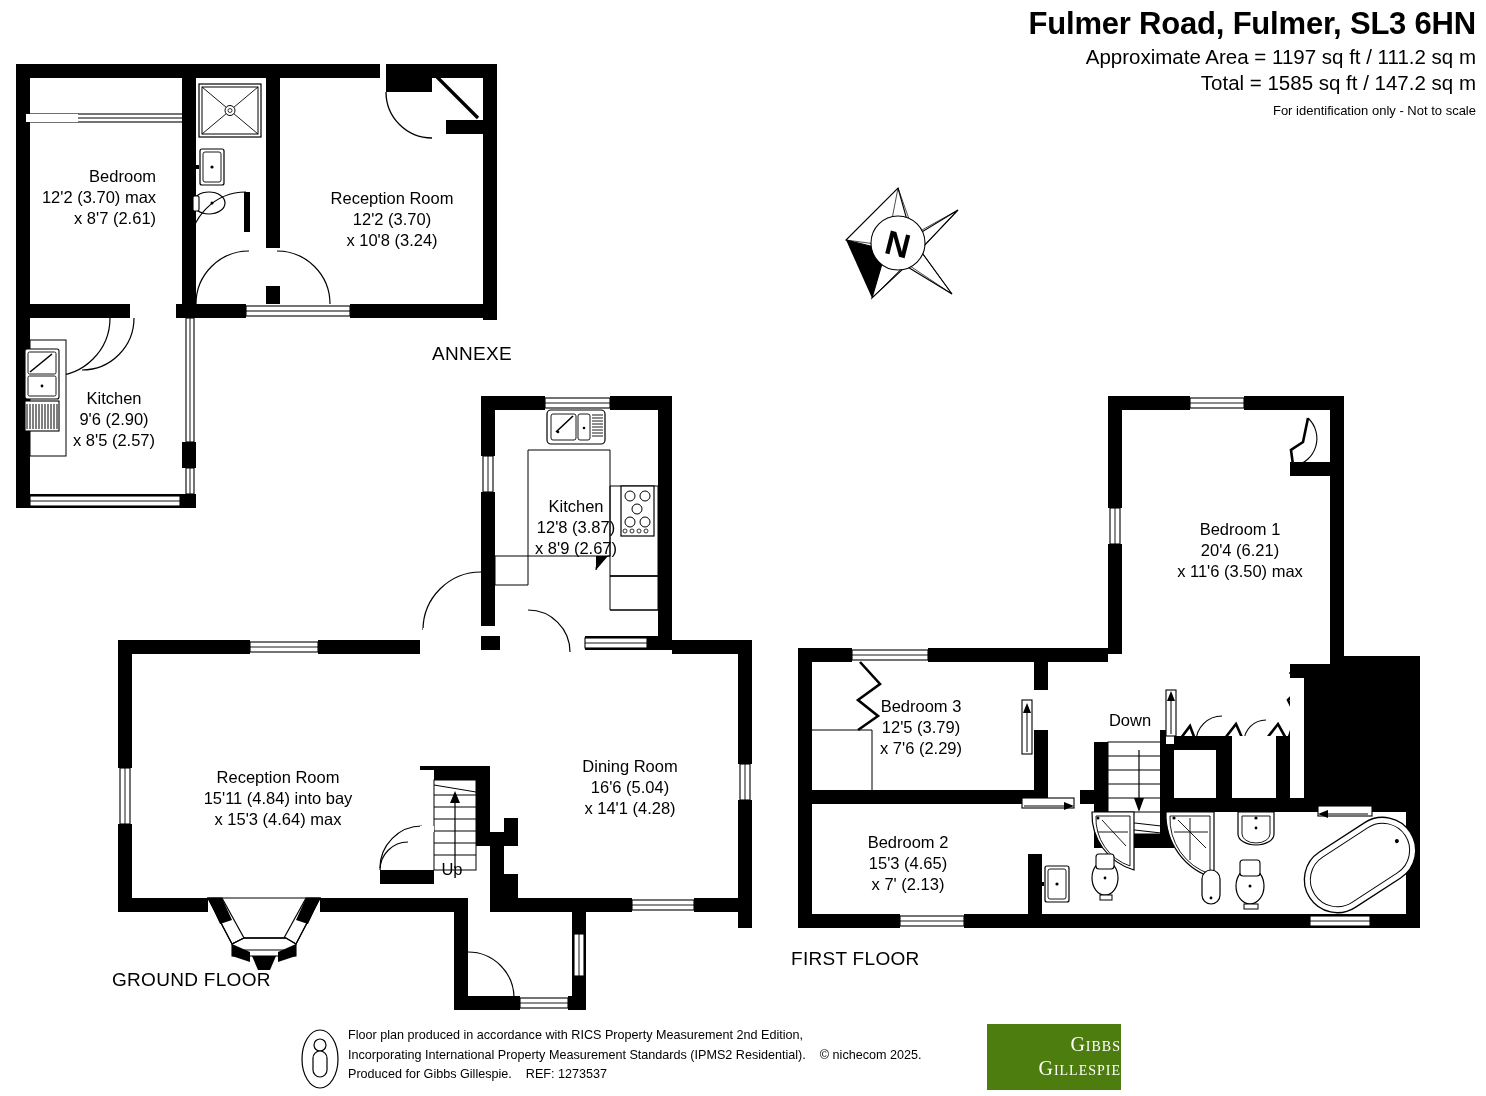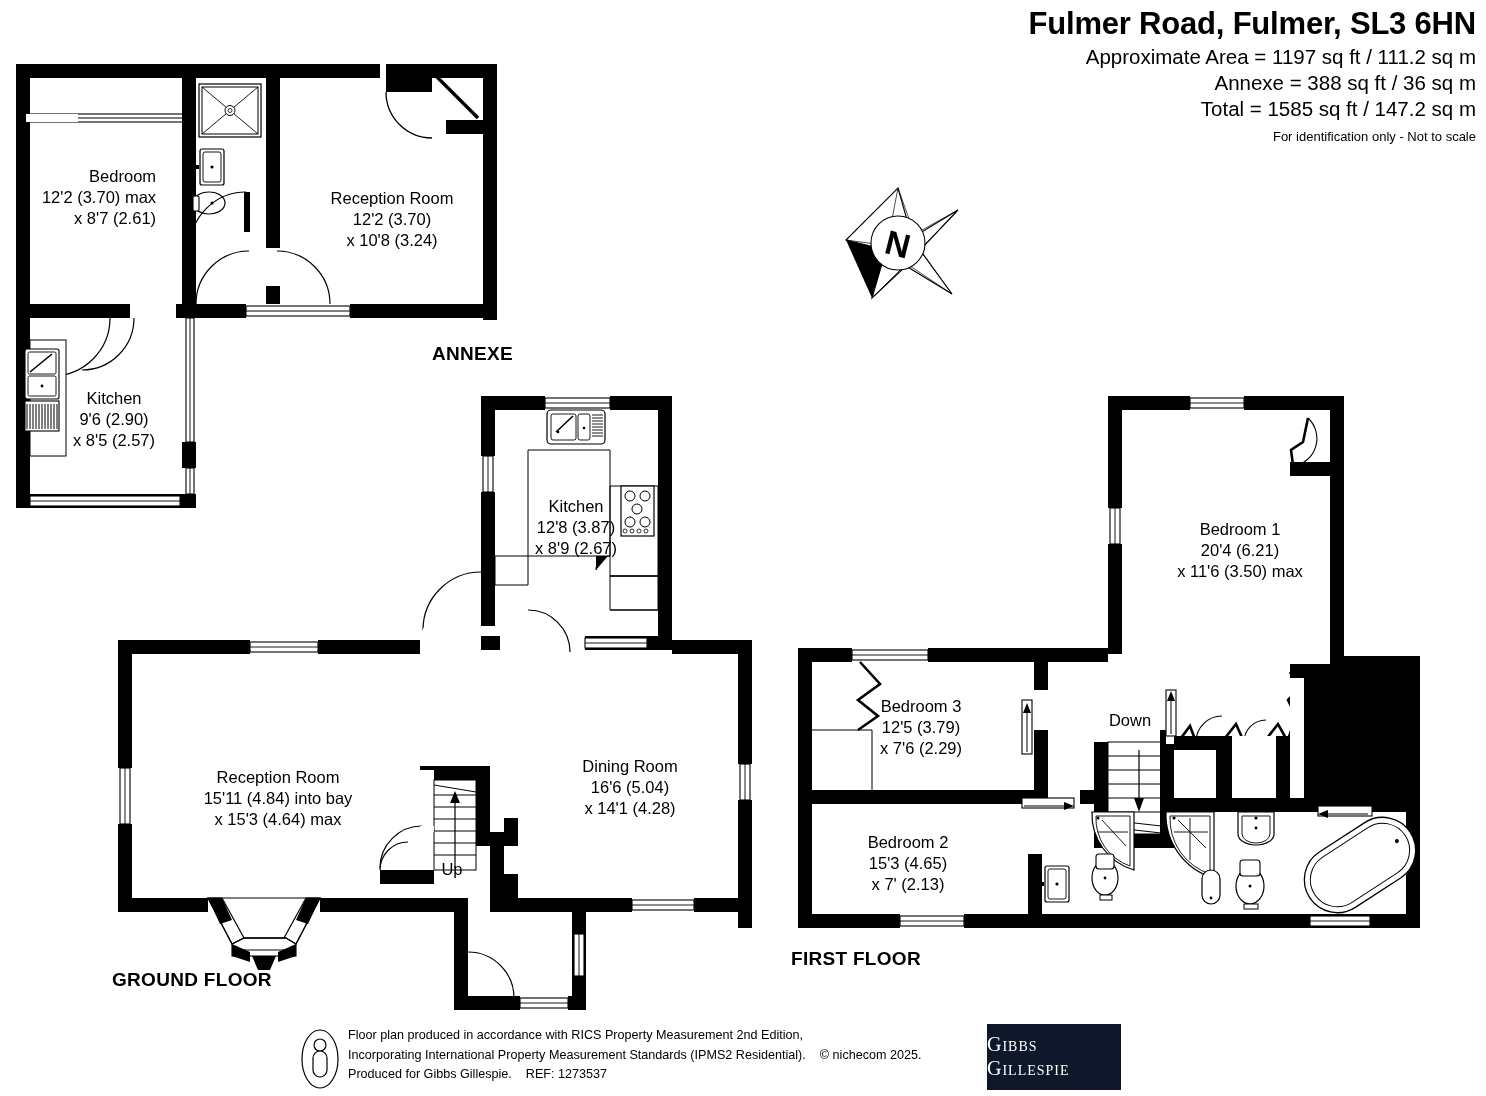--- a/index.html
+++ b/index.html
@@ -45,21 +45,20 @@
     font-size: 13px;
     line-height: 22px;
     margin-top: 4px;
   }
   
   .floorLabel {
     position: absolute;
     font-size: 19px;
     letter-spacing: 0.3px;
     white-space: nowrap;
-    font-weight: bold;
   }
   
   .roomLabel {
     position: absolute;
     text-align: center;
     font-size: 16.5px;
     line-height: 21px;
     white-space: nowrap;
     transform: translateX(-50%);
   }
@@ -98,24 +97,24 @@
     font-family: "Liberation Sans", sans-serif;
   }
   #footerText .ft-row { white-space: nowrap; }
   .ft-gap { display: inline-block; width: 14px; }
   #logo {
     position: absolute;
     left: 987px;
     top: 1024px;
     width: 134px;
     height: 66px;
-    background: #0f172a;
+    background: #4d7c0f;
     color: #ffffff;
     font-family: "Liberation Serif", serif;
-    text-align: left;
+    text-align: right;
     letter-spacing: 1px;
   }
   #logo .l1 {
     display: block;
     font-size: 20px;
     line-height: 24px;
     margin-top: 8px;
     font-variant: small-caps;
   }
   #logo .l2 {
@@ -126,21 +125,20 @@
   }
 </style>
 </head>
 <body>
 
 <div id="stage">
 
   <div id="header">
     <div id="title">Fulmer Road, Fulmer, SL3 6HN</div>
     <div class="areaLine">Approximate Area = 1197 sq ft / 111.2 sq m</div>
-    <div class="areaLine">Annexe = 388 sq ft / 36 sq m</div>
     <div class="areaLine">Total = 1585 sq ft / 147.2 sq m</div>
     <div id="notToScale">For identification only - Not to scale</div>
   </div>
 
   <svg id="plansvg" width="1486" height="1096" viewBox="0 0 1486 1096">
     <g fill="#000" stroke="none">
 
       <g>
 
         <path d="M16,64 H424 V78 H16 Z"></path>

